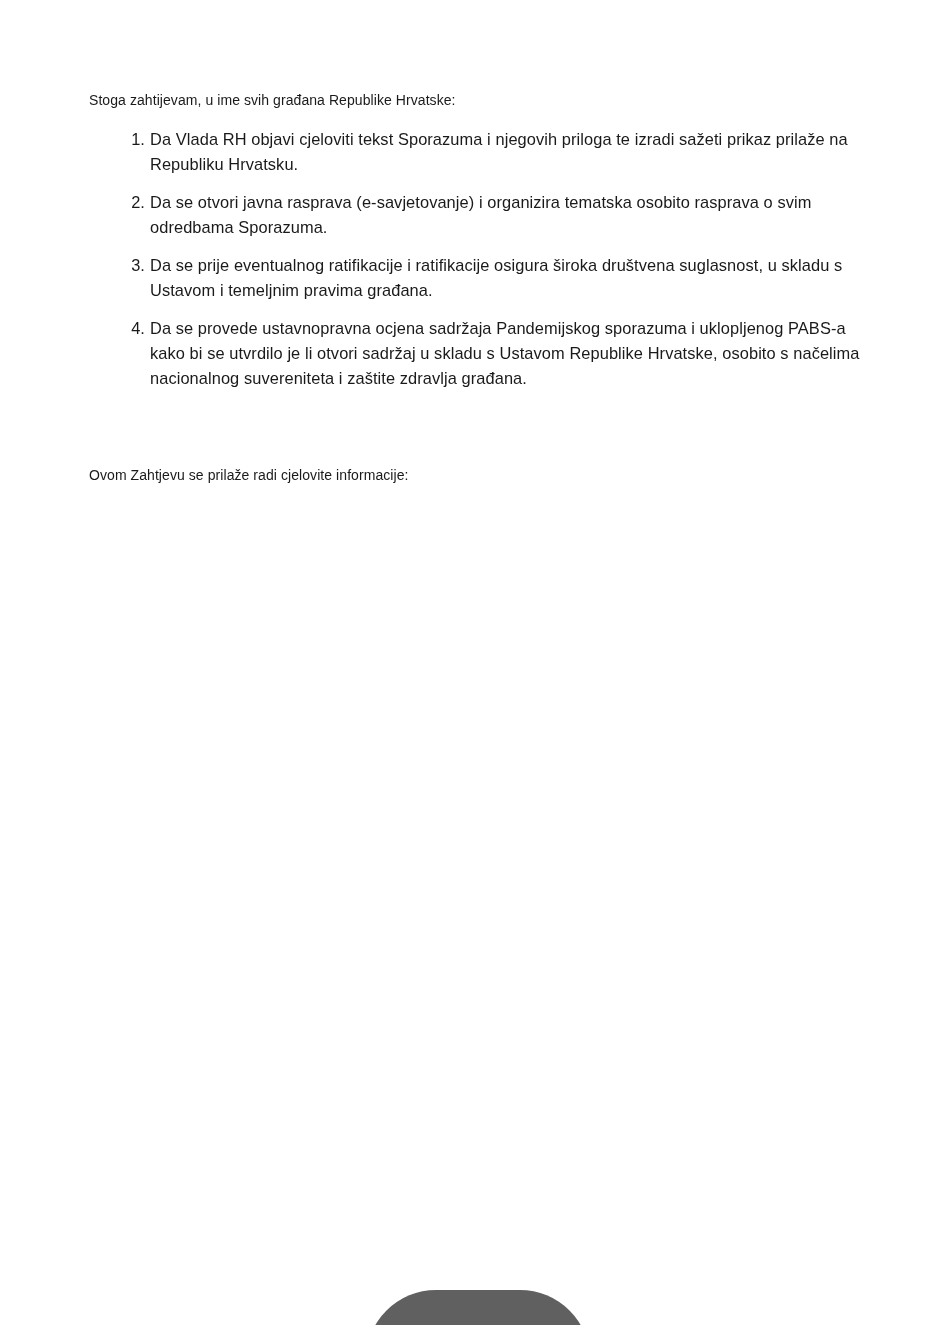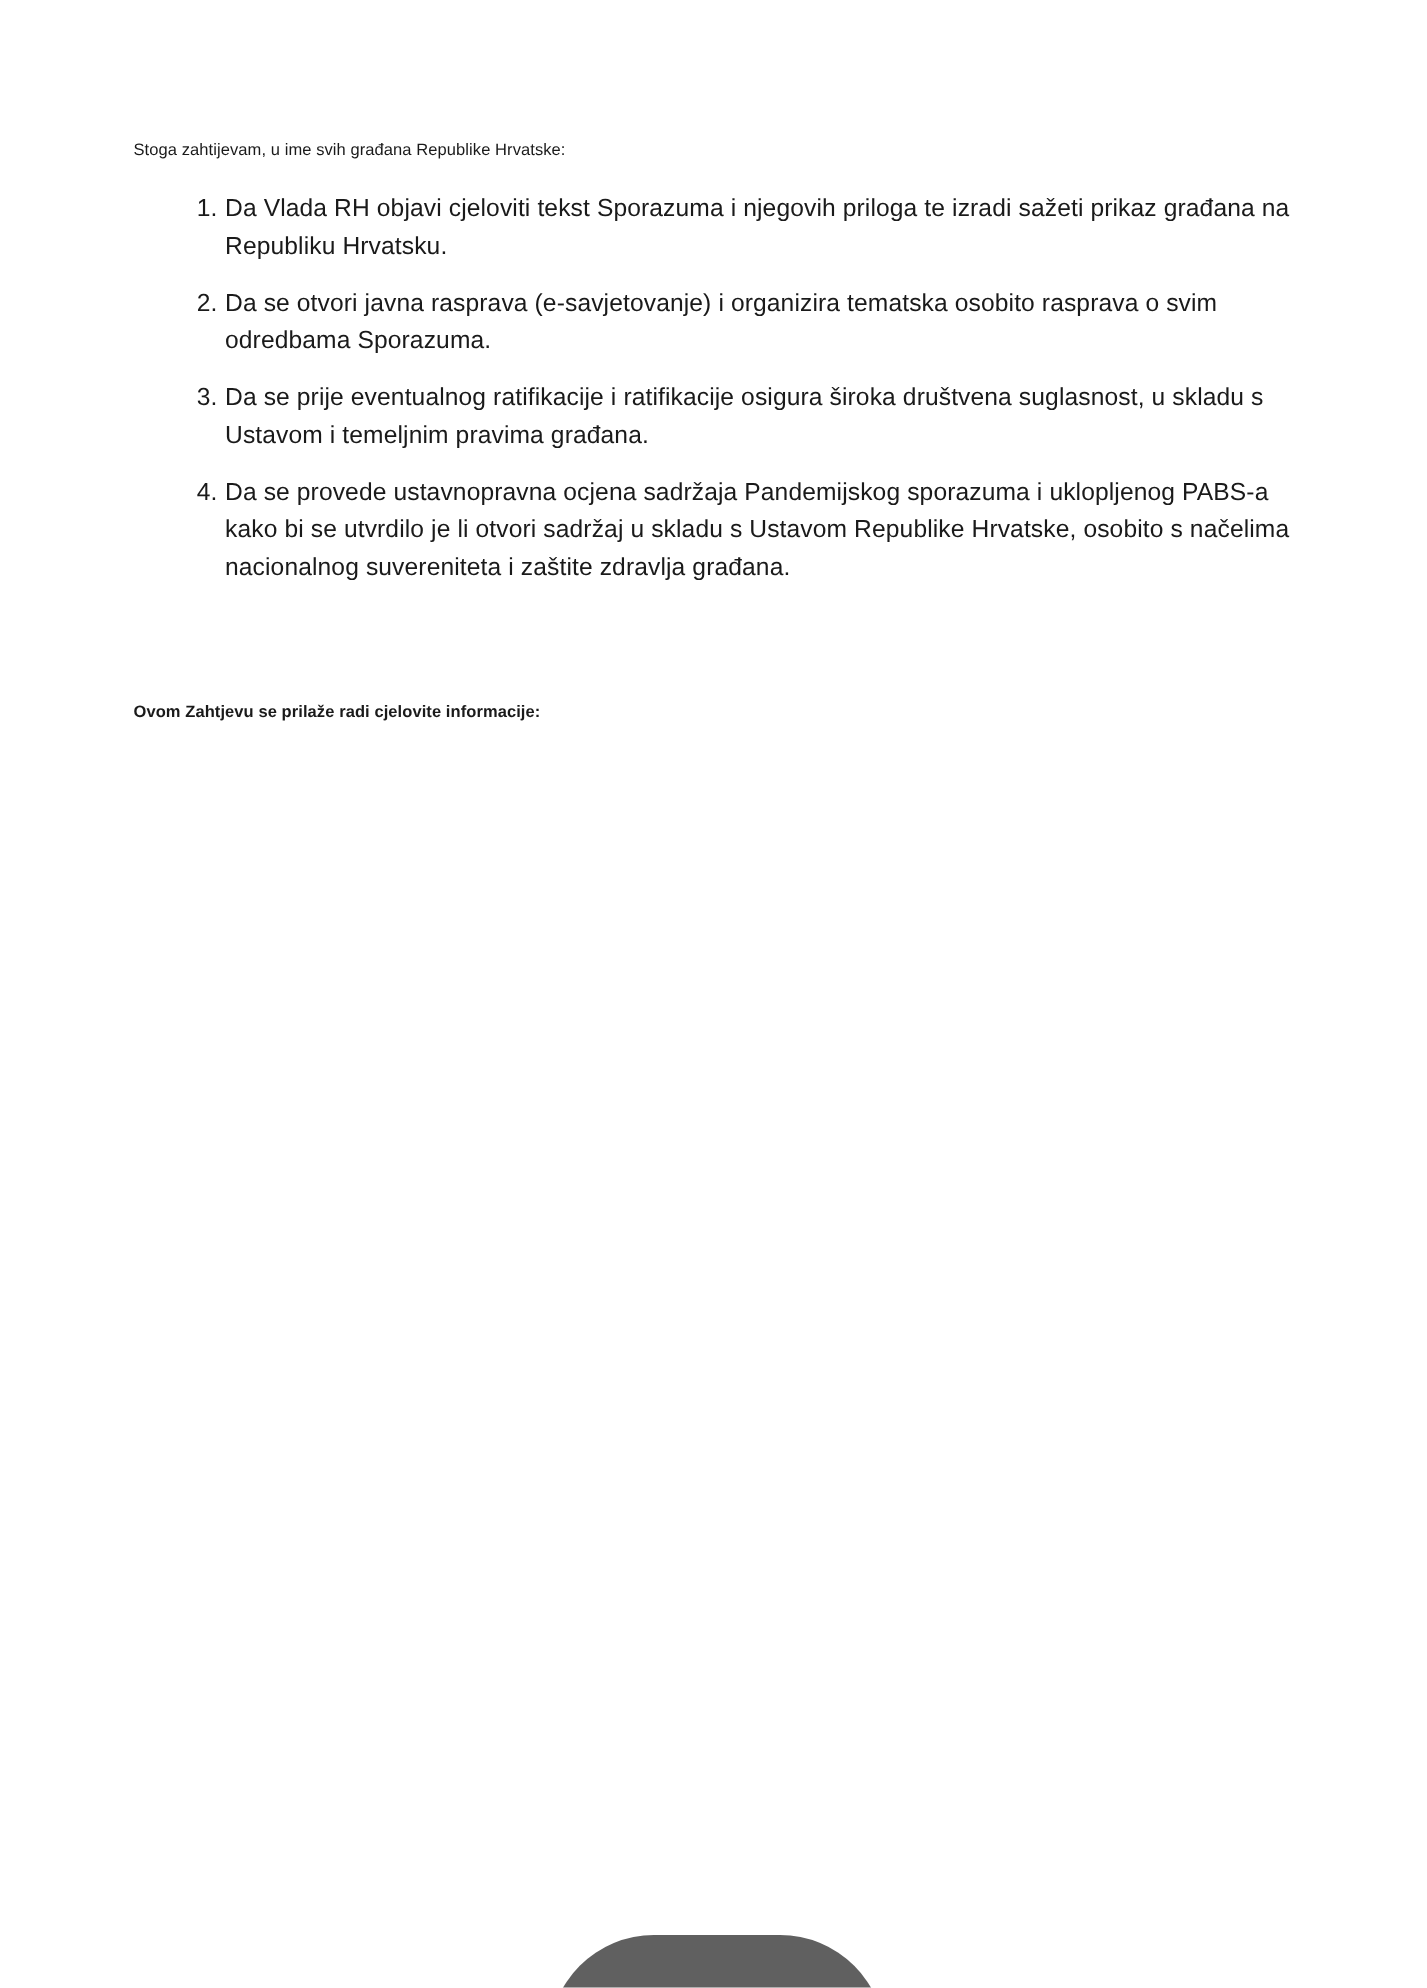--- a/index.html
+++ b/index.html
@@ -24,21 +24,21 @@
   }
 
   .doc-body {
     position: absolute;
     left: 89px;
     top: 88px;
     width: 772px;
   }
 
   .para {
-    font-size: 11px;
+    font-size: 14px;
     line-height: 25px;
     color: #1a1a1a;
     margin: 0;
     letter-spacing: 0.005em;
   }
 
   .intro {
     margin-bottom: 14px;
   }
 
@@ -77,21 +77,20 @@
   .item-text {
     display: block;
   }
 
   .gap-block {
     height: 72px;
   }
 
   .attach-note {
     margin: 0;
-    font-weight: bold;
   }
 
   .gap-block-2 {
     height: 51px;
   }
 
   .annex {
     margin: 0;
     width: 760px;
   }
@@ -112,21 +111,21 @@
 
 <div class="page">
 
   <div class="doc-body">
 
     <p class="para intro">Stoga zahtijevam, u ime svih građana Republike Hrvatske:</p>
 
     <ol class="req-list">
       <li>
         <span class="num">1.</span>
-        <span class="item-text">Da Vlada RH objavi cjeloviti tekst Sporazuma i njegovih priloga te izradi sažeti prikaz građana na Republiku Hrvatsku.</span>
+        <span class="item-text">Da Vlada RH objavi cjeloviti tekst Sporazuma i njegovih priloga te izradi sažeti prikaz prilaže na Republiku Hrvatsku.</span>
       </li>
       <li>
         <span class="num">2.</span>
         <span class="item-text">Da se otvori javna rasprava (e-savjetovanje) i organizira tematska osobito rasprava o svim odredbama Sporazuma.</span>
       </li>
       <li>
         <span class="num">3.</span>
         <span class="item-text">Da se prije eventualnog ratifikacije i ratifikacije osigura široka društvena suglasnost, u skladu s Ustavom i temeljnim pravima građana.</span>
       </li>
       <li>

